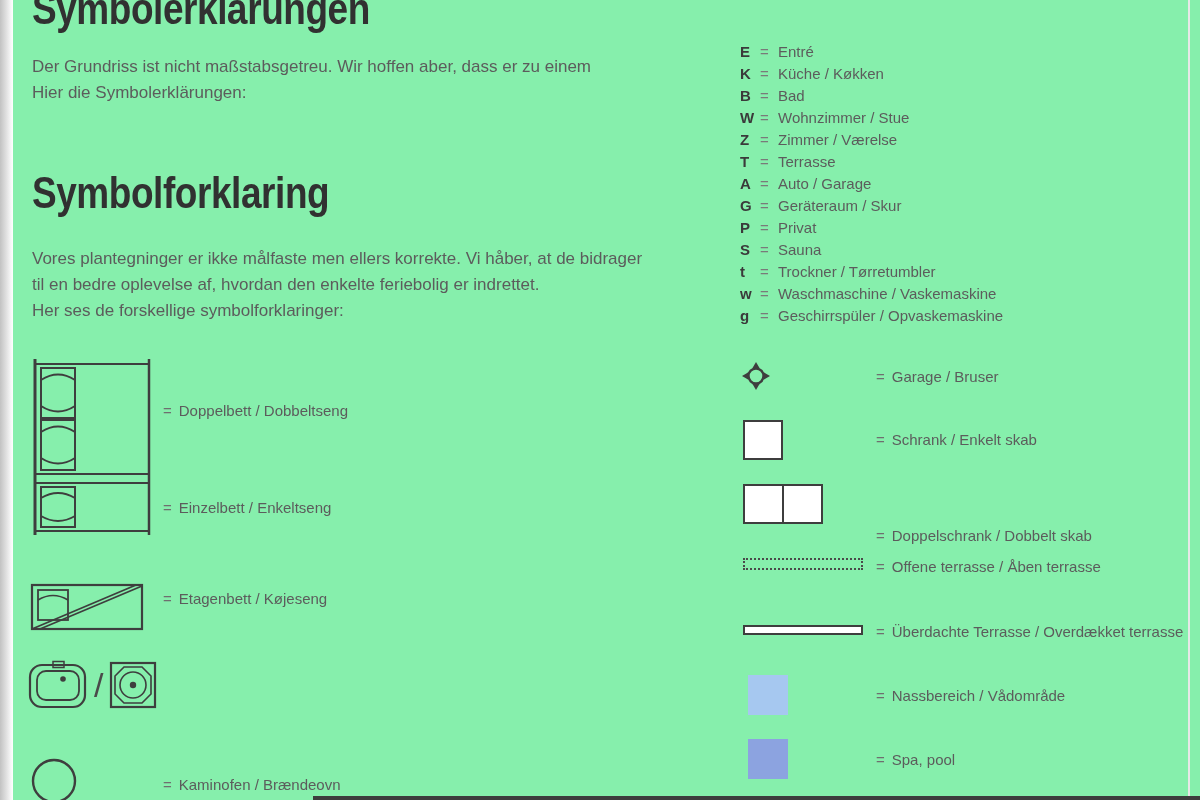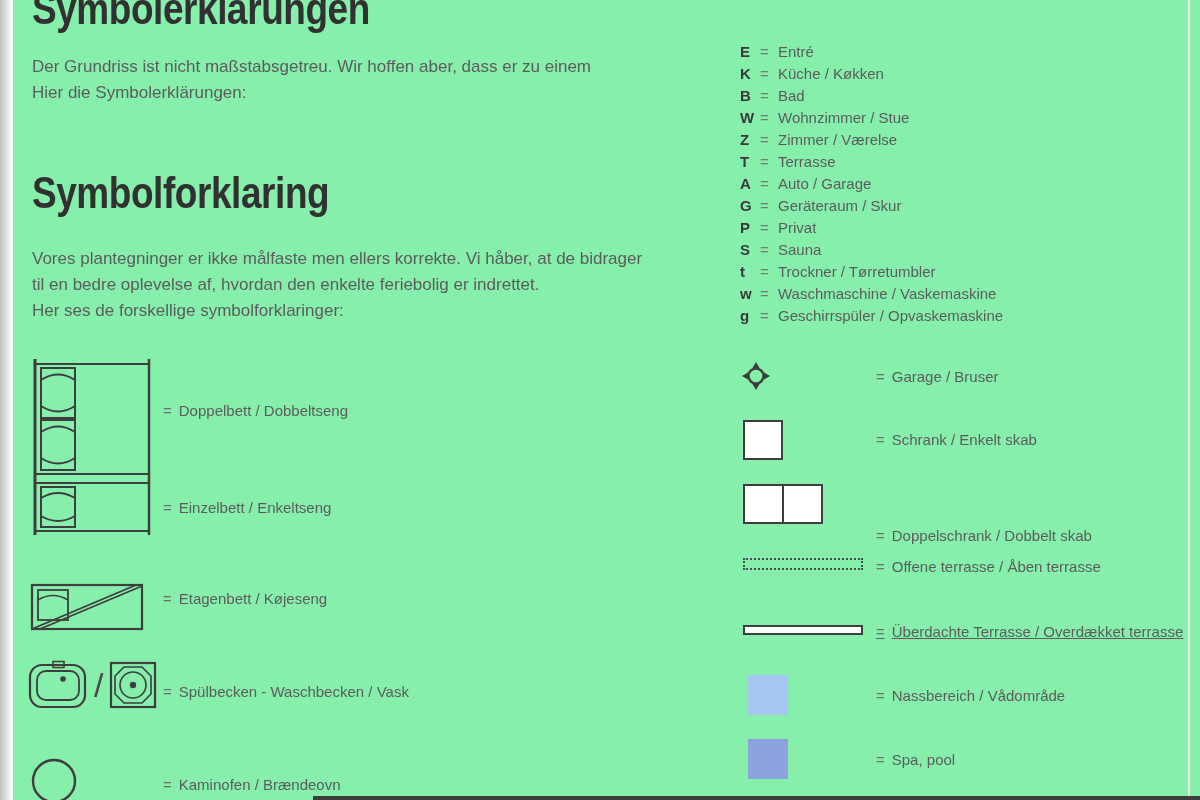--- a/index.html
+++ b/index.html
@@ -202,21 +202,20 @@
     <span class="slash">/</span>
     <span>
       <svg width="48" height="48" viewBox="0 0 48 48">
         <rect class="stroke" x="2" y="2" width="44" height="44" stroke-width="2.2"></rect>
         <polygon class="stroke" points="15,6 33,6 42,15 42,33 33,42 15,42 6,33 6,15" stroke-width="1.6"></polygon>
         <circle class="stroke" cx="24" cy="24" r="13" stroke-width="1.6"></circle>
         <circle class="fillpt" cx="24" cy="24" r="3.2"></circle>
       </svg>
     </span>
   </div>
-  <div class="sym-label" style="left:163px; top:683px;"><span class="eq">=</span><span>Spülbecken - Waschbecken / Vask</span></div>
 
   <div class="icon-wrap" style="left:30px; top:758px;">
     <svg width="48" height="46" viewBox="0 0 48 46">
       <ellipse class="stroke" cx="24" cy="23" rx="21" ry="21" stroke-width="2.4"></ellipse>
     </svg>
   </div>
   <div class="sym-label" style="left:163px; top:776px;"><span class="eq">=</span><span>Kaminofen / Brændeovn</span></div>
 
   <div class="icon-wrap" style="left:742px; top:362px;">
     <svg width="28" height="28" viewBox="0 0 28 28">
@@ -234,21 +233,21 @@
 
   <div class="icon-wrap cab-double" style="left:743px; top:484px;">
       <span class="mid"></span>
     </div>
   <div class="sym-label" style="left:876px; top:495px;margin-top:32px;"><span class="eq">=</span><span>Doppelschrank / Dobbelt skab</span></div>
 
   <div class="icon-wrap terr-open" style="left:743px; top:558px;"></div>
   <div class="sym-label" style="left:876px; top:558px;"><span class="eq">=</span><span>Offene terrasse / Åben terrasse</span></div>
 
   <div class="icon-wrap terr-cov" style="left:743px; top:625px;"></div>
-  <div class="sym-label" style="left:876px; top:623px;text-decoration:underline;"><span class="eq">=</span><span>Überdachte Terrasse / Overdækket terrasse</span></div>
+  <div class="sym-label" style="left:876px; top:623px;"><span class="eq">=</span><span>Überdachte Terrasse / Overdækket terrasse</span></div>
 
   <div class="icon-wrap swatch" style="left: 748px; top: 675px; background: rgb(166, 200, 240);"></div>
   <div class="sym-label" style="left:876px; top:687px;"><span class="eq">=</span><span>Nassbereich / Vådområde</span></div>
 
   <div class="icon-wrap swatch" style="left: 748px; top: 739px; background: rgb(140, 163, 224);"></div>
   <div class="sym-label" style="left:876px; top:751px;"><span class="eq">=</span><span>Spa, pool</span></div>
 
 </div>
 
 </body></html>

